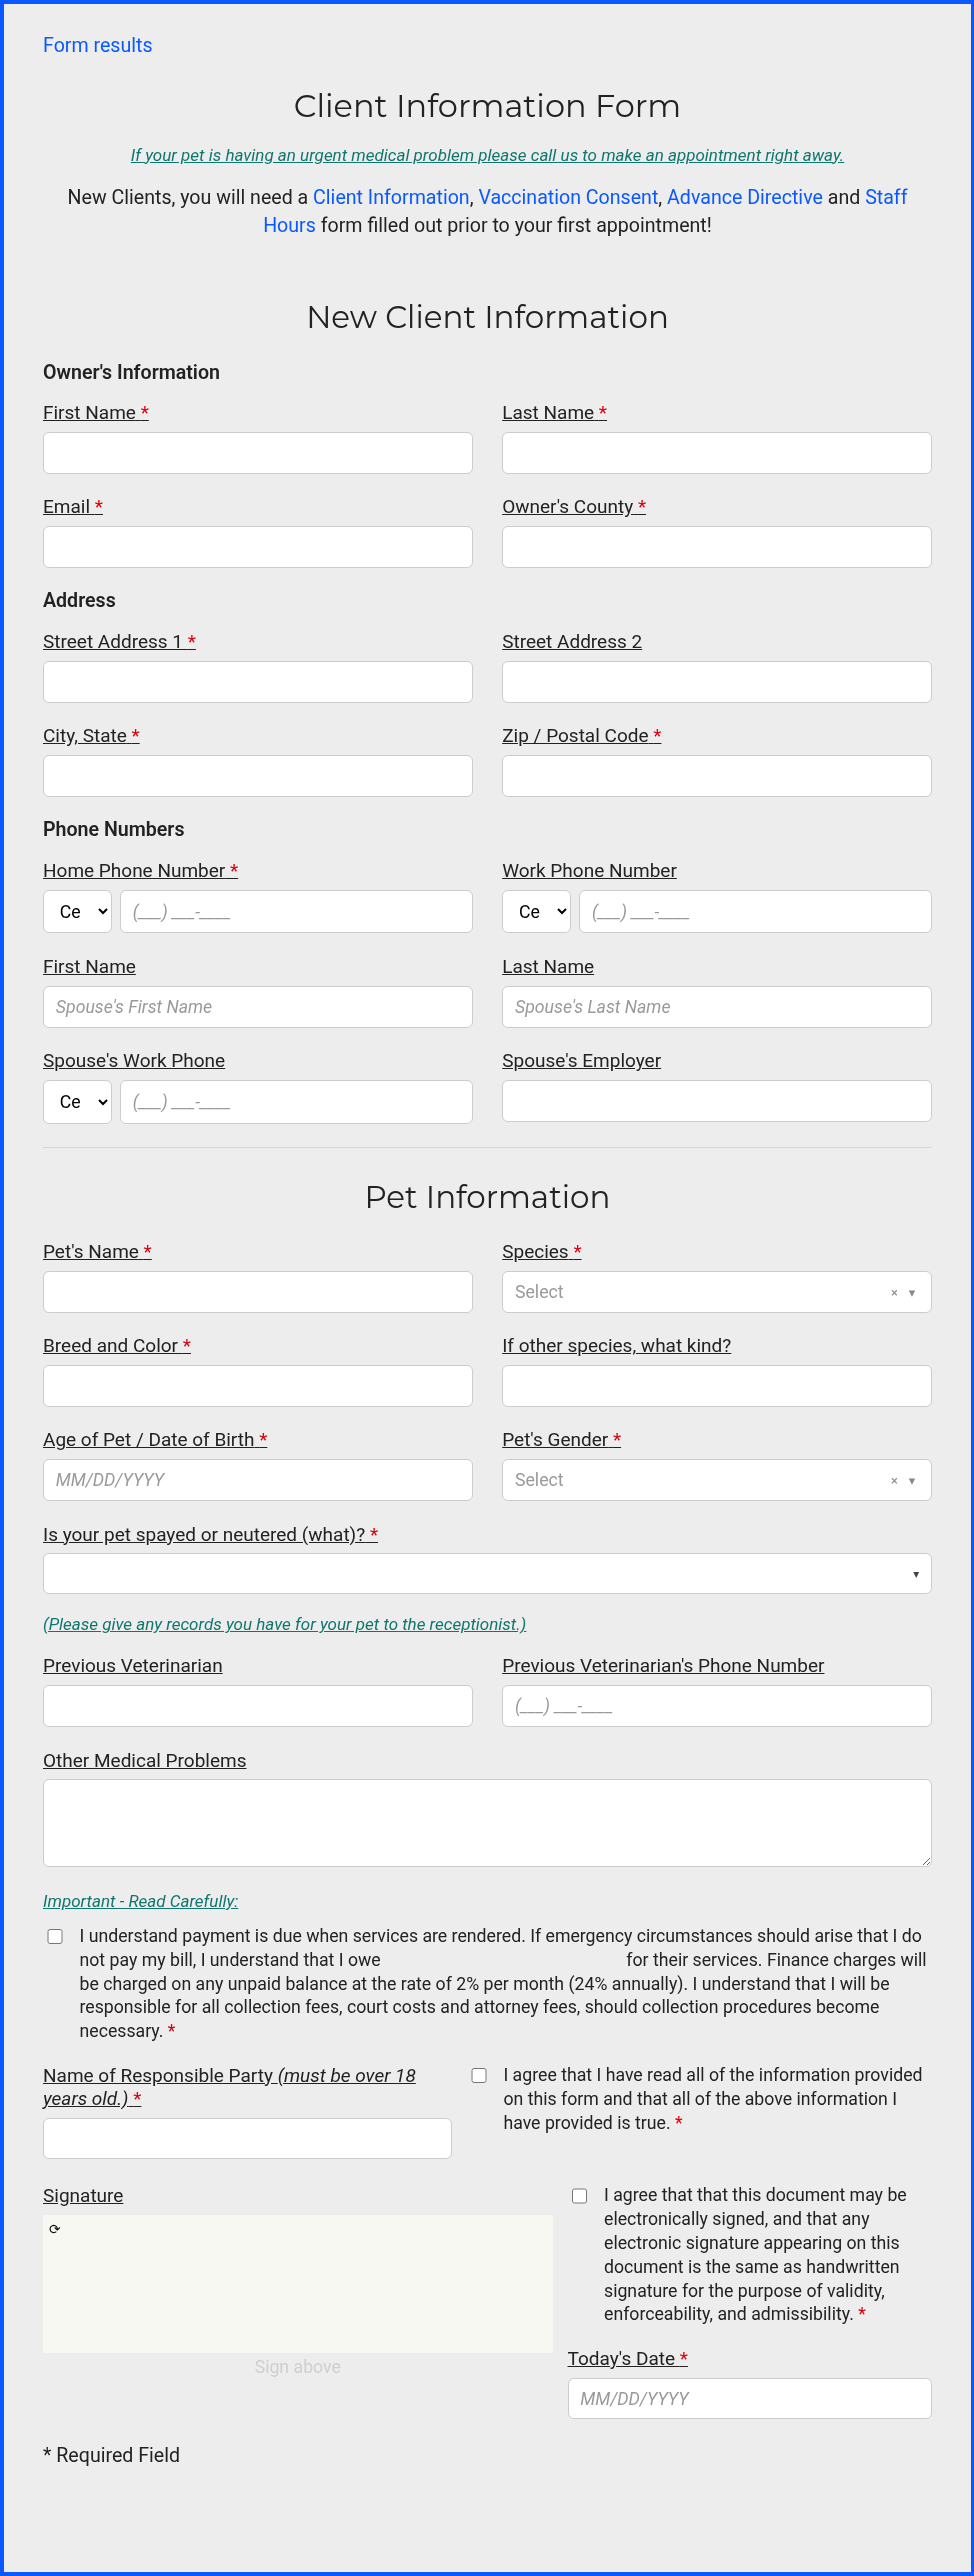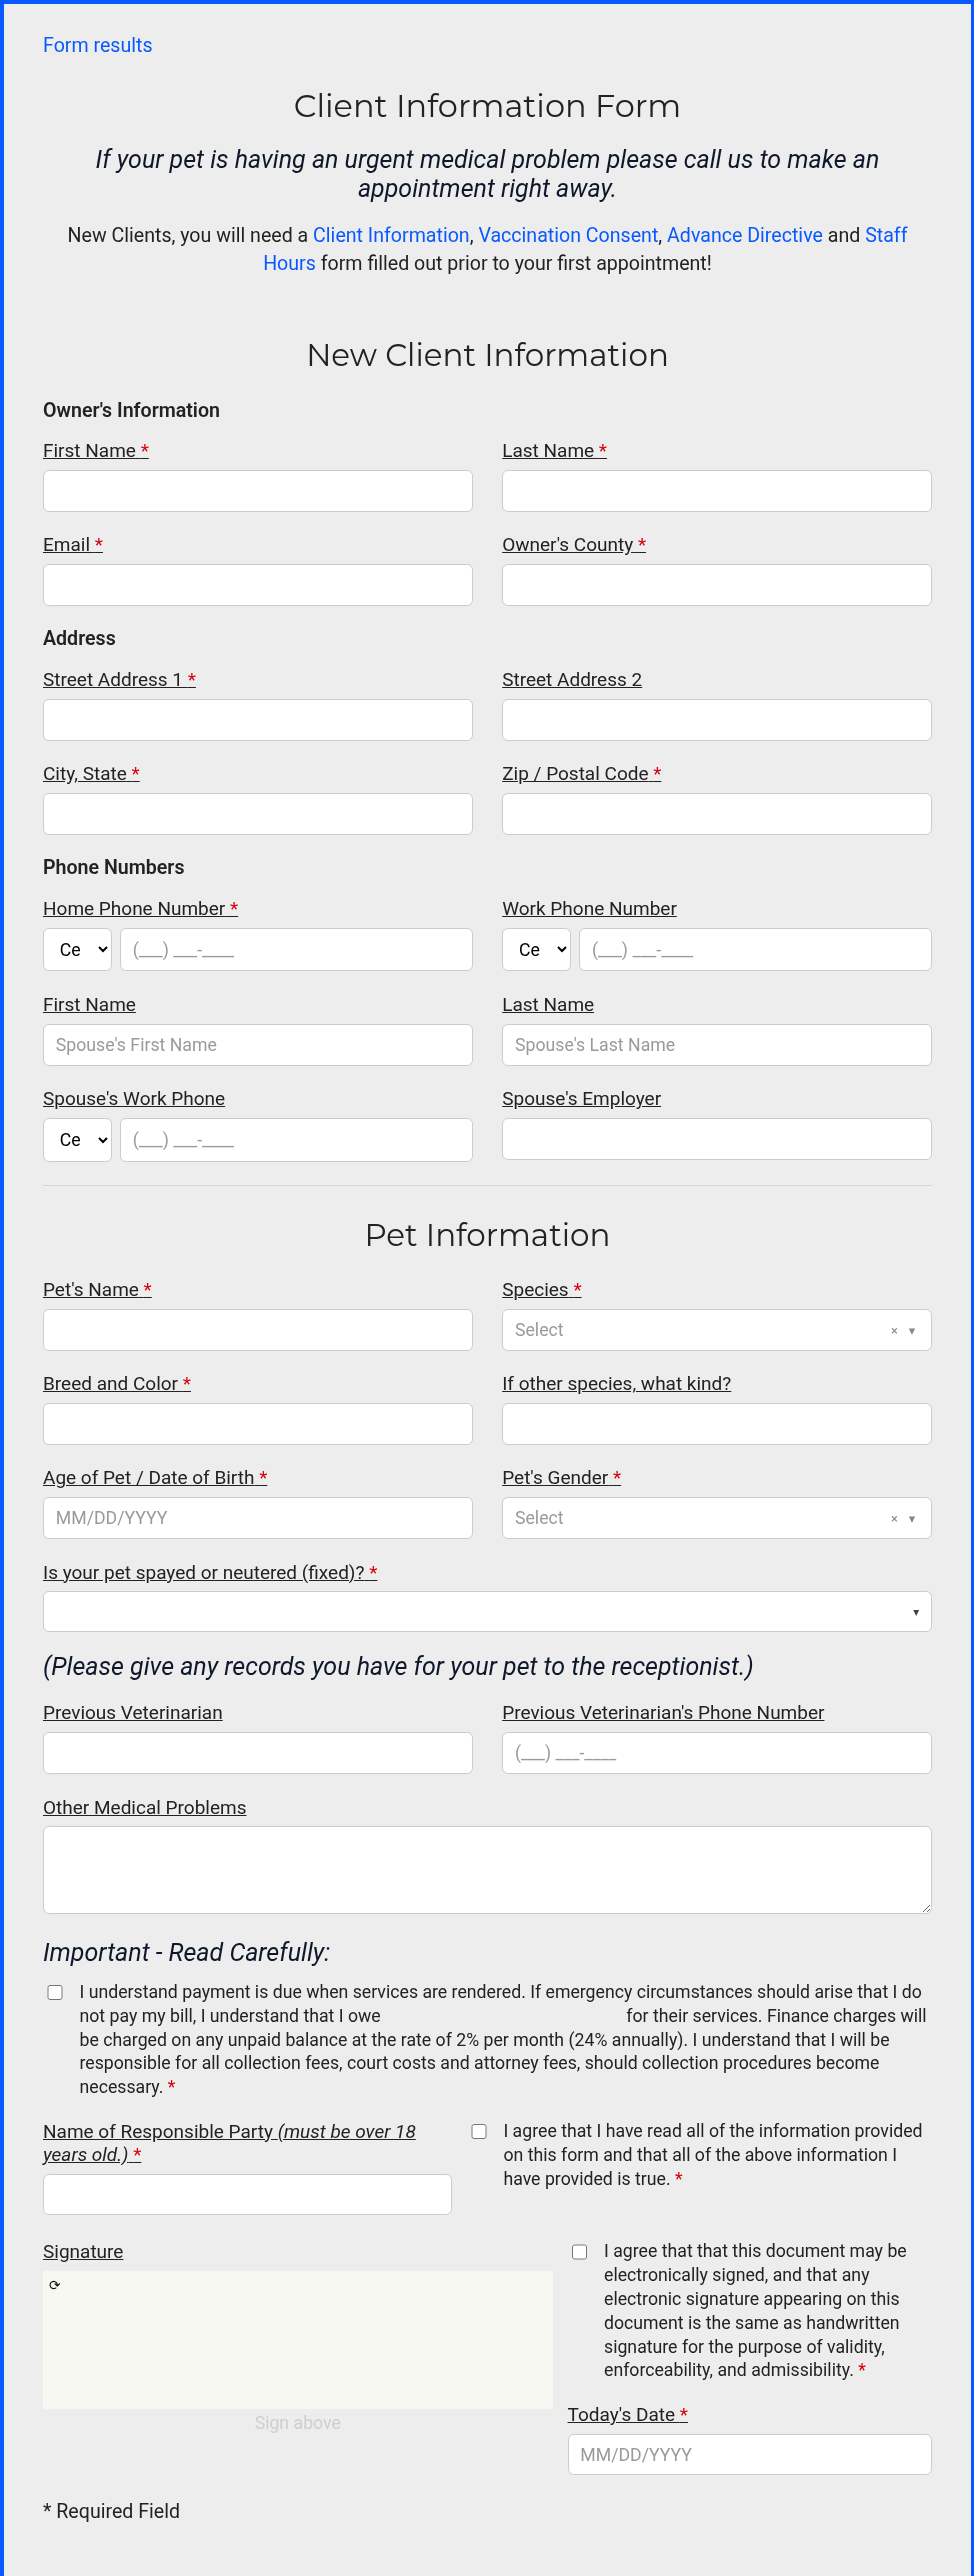--- a/index.html
+++ b/index.html
@@ -24,23 +24,24 @@
     font-family: Montserrat, Arial, sans-serif;
     font-size: 32px;
     text-align: center;
     font-weight: 400;
     margin: 29.5px 0 19.6px;
     color: #222;
   }
   .subtitle {
     text-align: center;
     font-style: italic;
-    font-size: 25px;
+    font-size: 17px;
     margin-bottom: 19.6px;
-    color: #0f172a;
+    color: #0f766e;
+    text-decoration: underline;
   }
   .intro {
     text-align: center;
     font-size: 19.6px;
     margin-bottom: 59px;
     color: #222;
     line-height: 1.4;
   }
   .intro .link { color: #0a58ff; }
   h2.section {
@@ -76,21 +77,21 @@
   .italic-note { font-style: italic; }
   input[type=text], input[type=email], textarea, select.full, select.code, .phone-input, .date-input, .select-styled {
     width: 100%;
     border: 1px solid #ccc;
     border-radius: 5.9px;
     padding: 9.8px 11.8px;
     font-size: 17.7px;
     background: #fff;
     font-family: inherit;
   }
-  input::placeholder, .date-input, .phone-input { color: #9a9a9a; }
+  input::placeholder, .date-input, .phone-input { color: #9a9a9a; font-style: italic; }
   .phone-group { display: flex; gap: 7.9px; }
   .phone-group select.code { width: 69px; flex: none; }
   .phone-group .phone-input { flex: 1; }
   textarea { resize: both; height: 88px; }
   .select-styled {
     display: flex; align-items: center; justify-content: space-between;
     color: #9a9a9a;
   }
   .select-styled .arrows { color: #888; font-size: 12.8px; letter-spacing: 3.9px; }
   .blank-select {
@@ -292,21 +293,21 @@
     <div class="col">
       <label class="field-label"><span>Pet's Gender</span> <span class="req">*</span></label>
       <div class="select-styled">
         <span>Select</span>
           <span class="arrows">× ▾</span>
       </div>
     </div>
   </div>
 
   <div class="section-block">
-    <label class="field-label"><span>Is your pet spayed or neutered (fixed)?</span> <span class="req">*</span></label>
+    <label class="field-label"><span>Is your pet spayed or neutered (what)?</span> <span class="req">*</span></label>
     <div class="blank-select"></div>
   </div>
 
   <div class="subtitle" style="text-align:left; margin: 20px 0;">(Please give any records you have for your pet to the receptionist.)</div>
 
   <div class="row">
     <div class="col">
       <label class="field-label">Previous Veterinarian</label>
       <input type="text" style="">
     </div>

